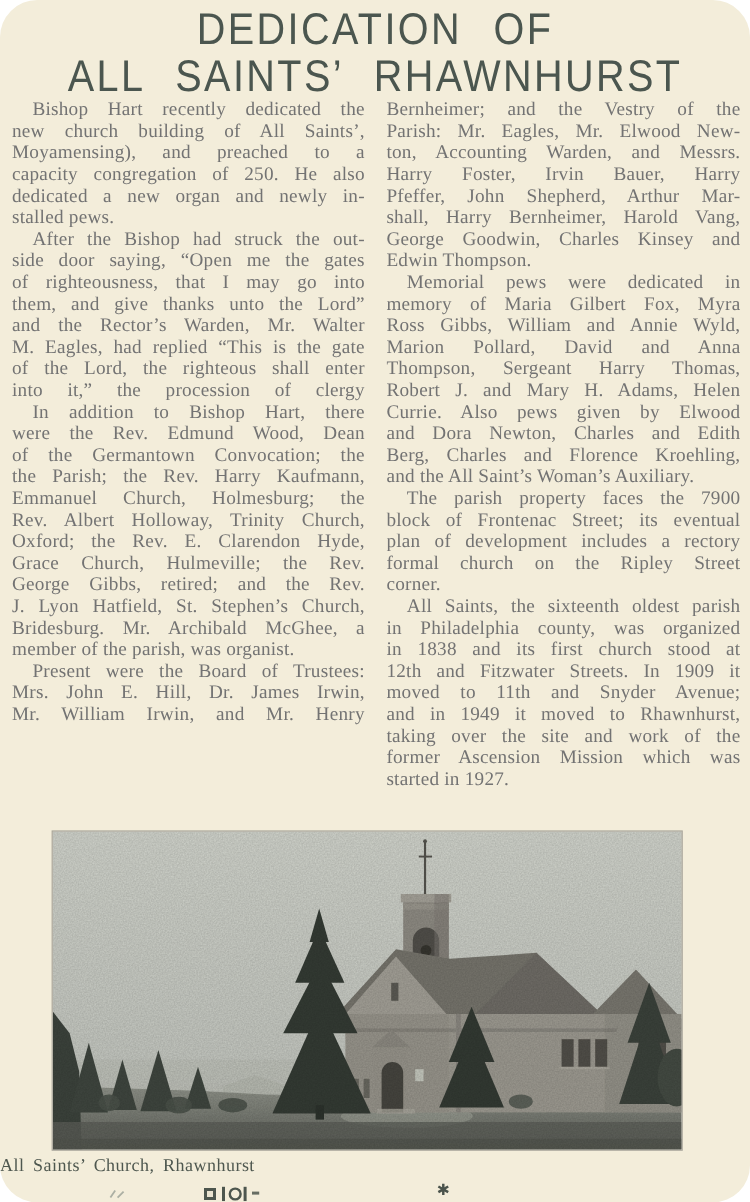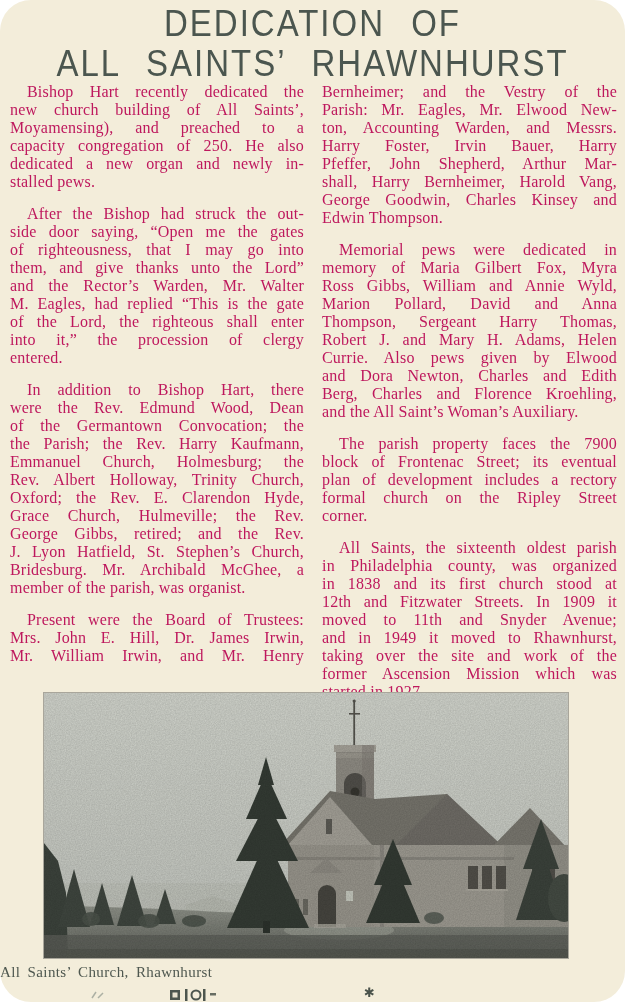--- a/index.html
+++ b/index.html
@@ -22,25 +22,25 @@
     font-family:"Liberation Sans",sans-serif;
     font-weight:300;
     font-size:33px;line-height:35px;
     letter-spacing:2px;word-spacing:15px;
     color:#4b564f;
     white-space:nowrap;
   }
   
   .col{
     position:absolute;top:83px;
-    color:#be185d;
+    color:#737373;
   }
   .col-left{left:10px;width:294px;}
   .col-right{left:322px;width:295px;}
-  .para + .para{margin-top:14px;}
+  .para + .para{margin-top:0;}
   .tline{
     font-size:16px;line-height:18px;
     letter-spacing:.2px;
     text-align:justify;
     text-align-last:justify;
     -moz-text-align-last:justify;
     white-space:normal;
     overflow:hidden;
   }
   .tline.last{text-align-last:left;-moz-text-align-last:left;}
@@ -87,21 +87,20 @@
       </div>
       <div class="para indent">
         <div class="tline">After the Bishop had struck the out-</div>
         <div class="tline">side door saying, “Open me the gates</div>
         <div class="tline">of righteousness, that I may go into</div>
         <div class="tline">them, and give thanks unto the Lord”</div>
         <div class="tline">and the Rector’s Warden, Mr. Walter</div>
         <div class="tline">M. Eagles, had replied “This is the gate</div>
         <div class="tline">of the Lord, the righteous shall enter</div>
         <div class="tline">into it,” the procession of clergy</div>
-        <div class="tline last">entered.</div>
       </div>
       <div class="para indent">
         <div class="tline">In addition to Bishop Hart, there</div>
         <div class="tline">were the Rev. Edmund Wood, Dean</div>
         <div class="tline">of the Germantown Convocation; the</div>
         <div class="tline">the Parish; the Rev. Harry Kaufmann,</div>
         <div class="tline">Emmanuel Church, Holmesburg; the</div>
         <div class="tline">Rev. Albert Holloway, Trinity Church,</div>
         <div class="tline">Oxford; the Rev. E. Clarendon Hyde,</div>
         <div class="tline">Grace Church, Hulmeville; the Rev.</div>

